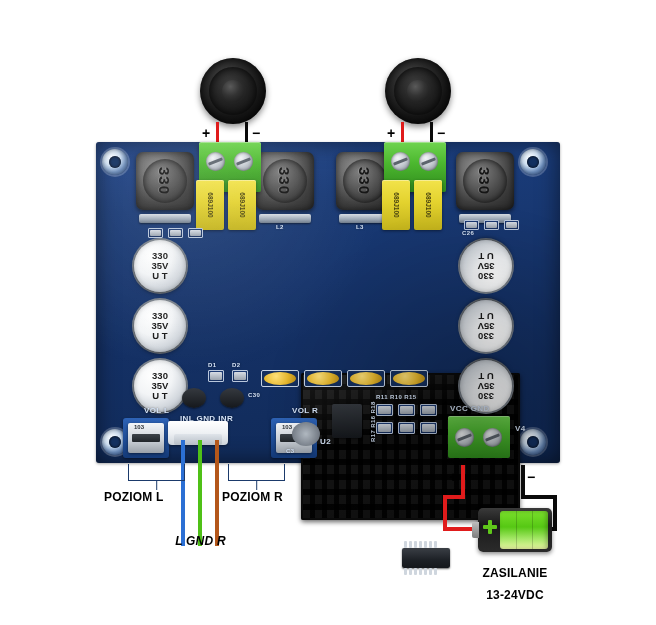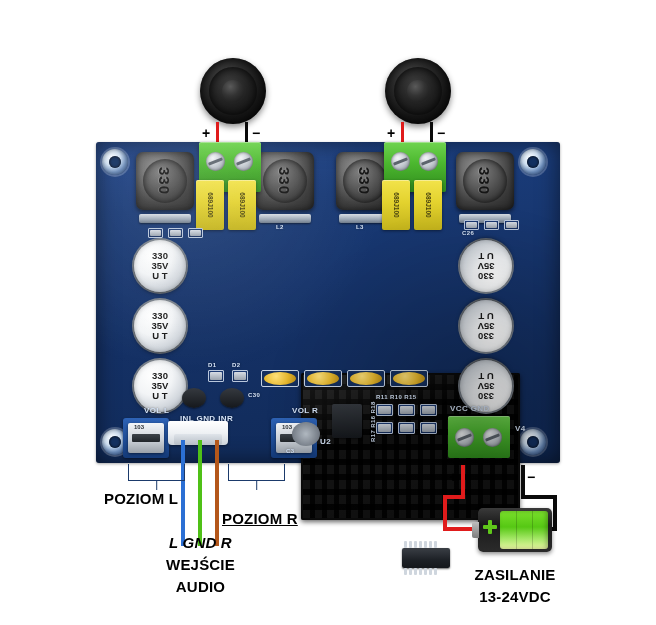--- a/index.html
+++ b/index.html
@@ -157,21 +157,21 @@
        box-shadow:inset -2px 0 4px rgba(0,0,0,.25);}
   .batt .seg{position:absolute;top:3px;width:1px;height:38px;background:rgba(0,0,0,.18);}
   .batt .plus{position:absolute;left:5px;top:12px;width:14px;height:14px;}
   .batt .plus:before,.batt .plus:after{content:"";position:absolute;background:#5fc81a;border-radius:1px;}
   .batt .plus:before{left:5px;top:0;width:4px;height:14px;}
   .batt .plus:after{left:0;top:5px;width:14px;height:4px;}
   .batt .cap{position:absolute;left:-6px;top:14px;width:7px;height:16px;border-radius:2px 0 0 2px;
        background:linear-gradient(180deg,#bdbdbd,#7d7d7d);}
 
   
-  .anno{position:absolute;color:#000;font-weight:bold;font-size:15px;letter-spacing:.2px;white-space:nowrap;}
+  .anno{position:absolute;color:#000;font-weight:bold;font-size:12px;letter-spacing:.2px;white-space:nowrap;}
   .anno.c{text-align:center;}
   .pm{position:absolute;color:#000;font-weight:bold;font-size:14px;line-height:1;}
 
   
   .bracket{position:absolute;border:1.6px solid #1b3a6b;border-top:none;}
   .bracket .stem{position:absolute;left:50%;top:100%;width:1.6px;height:10px;
        background:#1b3a6b;transform:translateX(-50%);}
 </style>
 </head>
 <body>
@@ -419,25 +419,23 @@
   <div class="w wbrown" style="left:215px;top:440px;width:4px;height:106px;"></div>
 
   <div class="bracket" style="left:128px;top:464px;width:55px;height:16px;">
     <div class="stem"></div>
   </div>
   <div class="bracket" style="left:228px;top:464px;width:55px;height:16px;">
     <div class="stem"></div>
   </div>
 
   <div class="anno" style="left:104px;top:490px;">POZIOM L</div>
-  <div class="anno" style="left:222px;top:510px;text-decoration:underline;">POZIOM R</div>
+  <div class="anno" style="left:222px;top:490px;">POZIOM R</div>
 
   <div class="anno c" style="left:138px;top:534px;width:125px;font-style:italic;">L GND R</div>
-  <div class="anno c" style="left:138px;top:556px;width:125px;">WEJŚCIE</div>
-  <div class="anno c" style="left:138px;top:578px;width:125px;">AUDIO</div>
 
   <div class="w wred" style="left:461px;top:465px;width:4px;height:33px;"></div>
   <div class="w wred" style="left:443px;top:495px;width:22px;height:4px;"></div>
   <div class="w wred" style="left:443px;top:495px;width:4px;height:36px;"></div>
   <div class="w wred" style="left:443px;top:527px;width:33px;height:4px;"></div>
 
   <div class="w wblk" style="left:521px;top:465px;width:4px;height:33px;"></div>
   <div class="w wblk" style="left:521px;top:495px;width:36px;height:4px;"></div>
   <div class="w wblk" style="left:553px;top:495px;width:4px;height:36px;"></div>
   <div class="w wblk" style="left:546px;top:527px;width:11px;height:4px;"></div>

